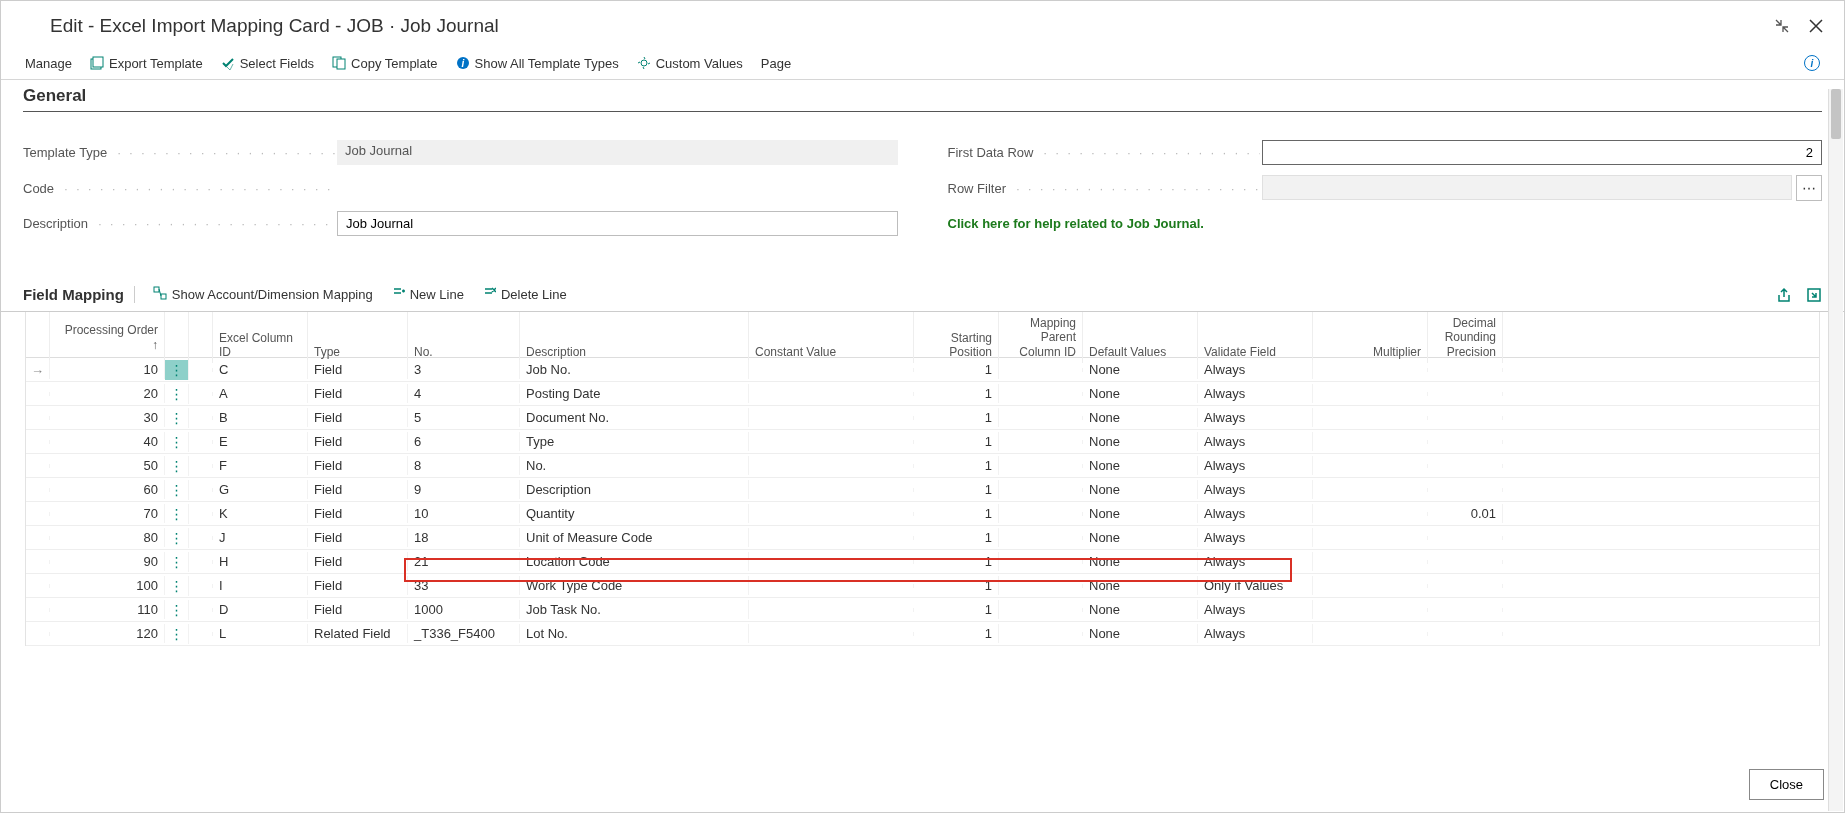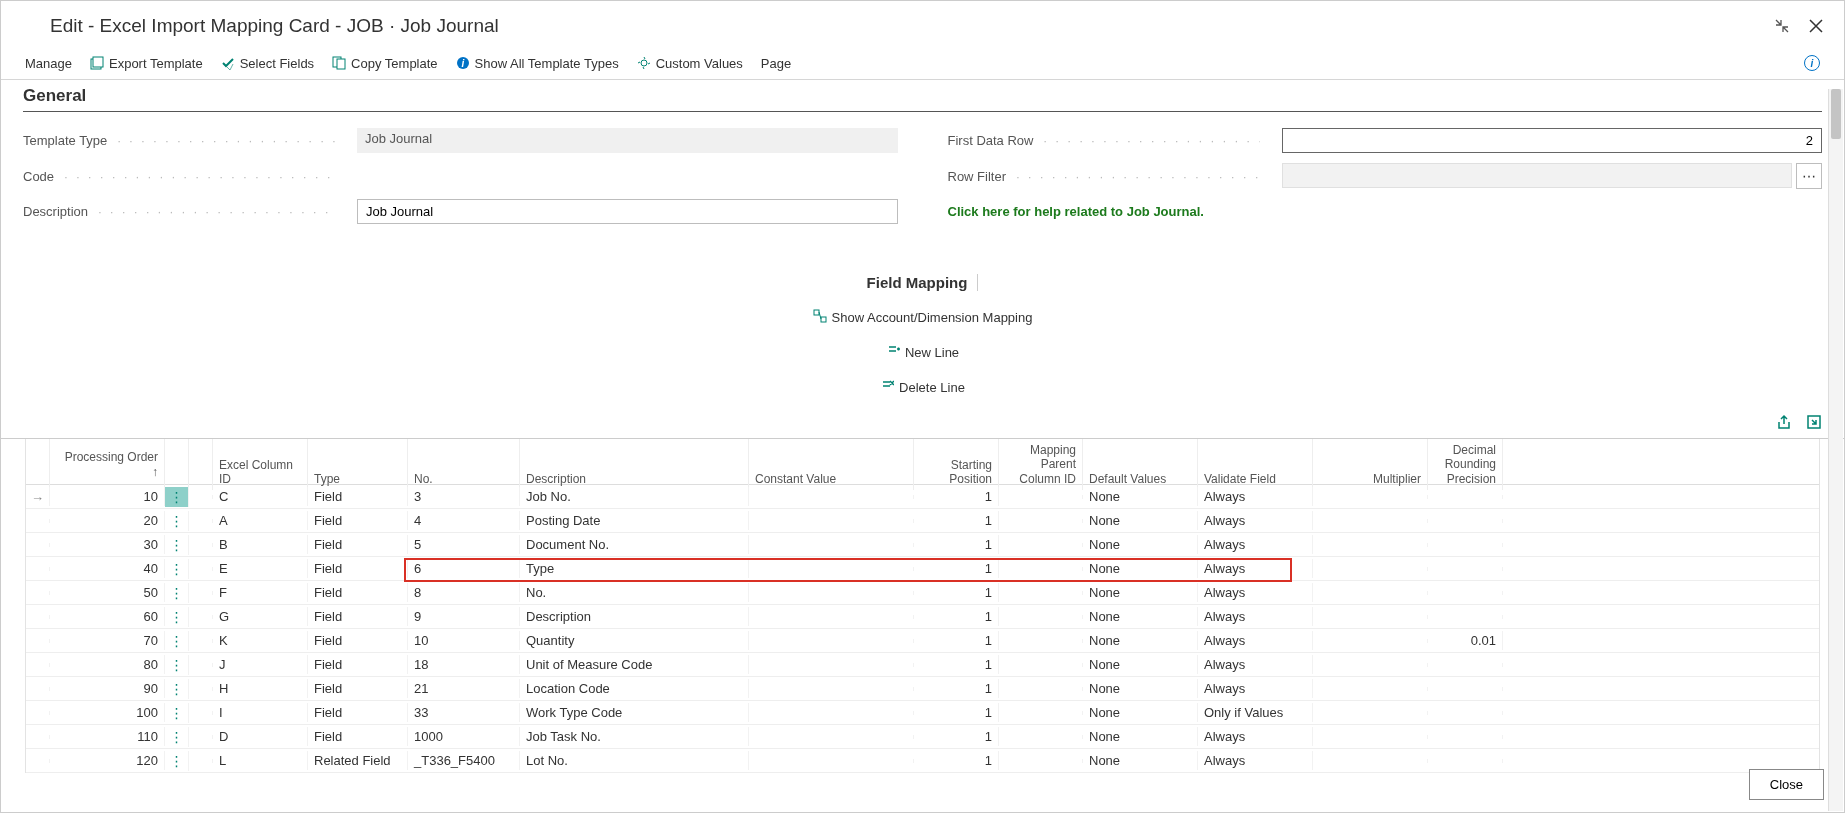--- a/index.html
+++ b/index.html
@@ -59,34 +59,34 @@
   gap: 5px;
   cursor: pointer;
   color: #333;
 }
 .toolbar-item .t-icon { color: #008272; font-size: 14px; display:inline-flex; }
 .toolbar-item.info .t-icon { color: #0072c6; }
 .toolbar-right { margin-left: auto; display:flex; gap:14px; align-items:center;}
 .section-header {
   font-size: 17px;
   font-weight: 600;
-  margin: 6px 22px 0 22px;
+  margin: 6px 22px 12px 22px;
   border-bottom: 1px solid #555;
   padding-bottom: 5px;
 }
 .general-grid {
   display: grid;
   grid-template-columns: 1fr 1fr;
   gap: 10px 50px;
   padding: 16px 22px 8px 22px;
 }
 .field-row {
   display: flex;
   align-items: center;
-  gap: 22px;
+  gap: 2px;
 }
 .field-label {
   width: 312px;
   color: #555;
   font-size: 13px;
   position: relative;
   overflow: hidden;
   white-space: nowrap;
 }
 .field-label::after {
@@ -126,21 +126,20 @@
   font-size: 13px;
   cursor: pointer;
 }
 .subsection-bar {
   display: flex;
   align-items: center;
   padding: 10px 22px 8px 22px;
   gap: 18px;
   border-bottom: 1px solid #ccc;
   margin-top: 32px;
-  flex-direction: column;
 }
 .subsection-title {
   font-size: 15px;
   font-weight: 600;
   padding-right: 10px;
   border-right: 1px solid #ccc;
 }
 .sub-action {
   display: flex;
   align-items: center;

